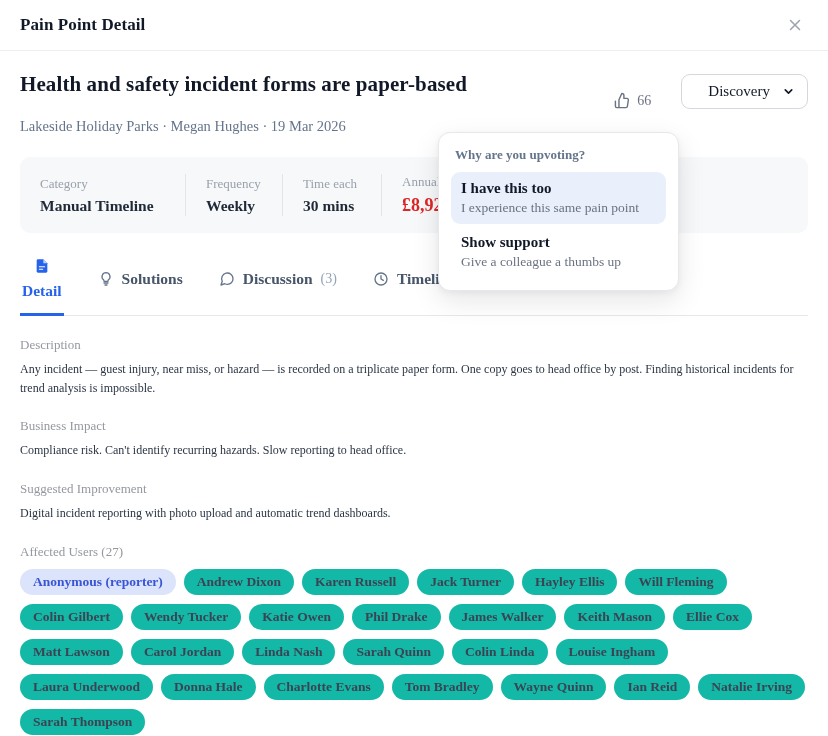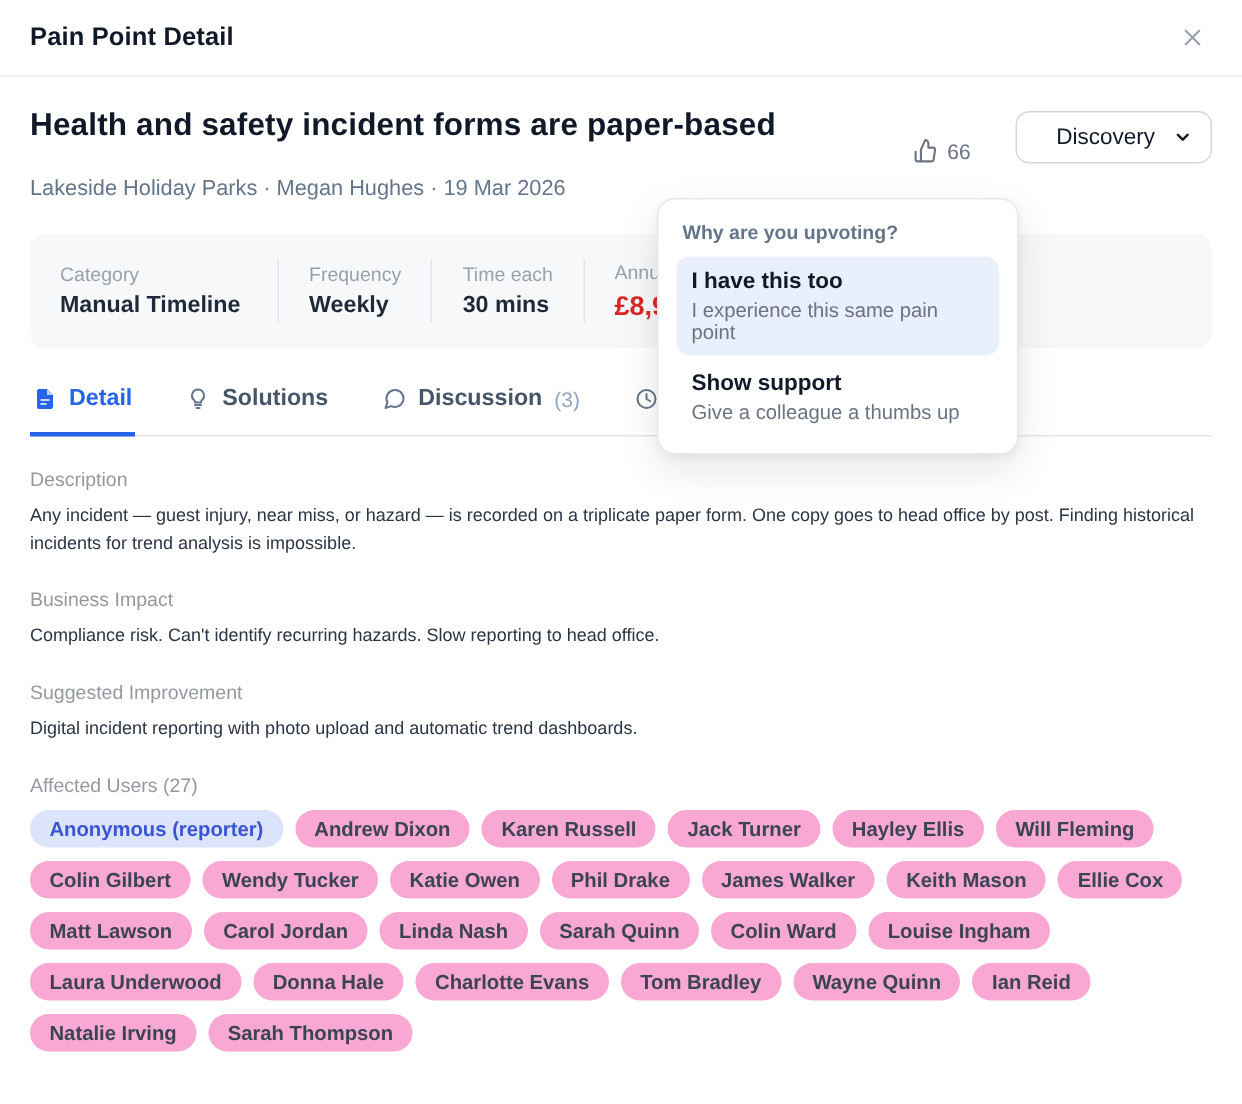--- a/index.html
+++ b/index.html
@@ -3,21 +3,21 @@
 <meta charset="utf-8">
 <style>
   * { margin: 0; padding: 0; box-sizing: border-box; }
   html, body { width: 828px; height: 736px; }
   body {
     font-family: "Liberation Sans", sans-serif;
     background: #ffffff;
     color: #1f2937;
     overflow: hidden;
   }
-  .modal { position: relative; width: 828px; height: 624px; background: #fff; }
+  .modal { position: relative; width: 828px; height: 624px; background: #fff; font-family: Liberation Serif, serif; }
 
   
   .modal-header {
     display: flex; align-items: center; justify-content: space-between;
     padding: 14px 20px; border-bottom: 1px solid #eceef1; height: 51px;
   }
   .modal-title { font-size: 17px; font-weight: bold; color: #111827; letter-spacing: .1px; }
   .close-btn { background: none; border: none; cursor: pointer; padding: 4px; line-height: 0; }
   .close-btn svg { width: 18px; height: 18px; }
 
@@ -76,33 +76,33 @@
     margin-top: 23px; display: flex; gap: 32px;
     border-bottom: 1px solid #e5e7eb;
   }
   .tab {
     display: inline-flex; align-items: center; gap: 8px;
     background: none; border: none; cursor: pointer; font-family: inherit;
     font-size: 15.5px; font-weight: bold; color: #475569;
     padding: 2px 2px 13px; border-bottom: 3px solid transparent; margin-bottom: -1px;
   }
   .tab svg { width: 16px; height: 16px; }
-  .tab.active { color: #2563eb; border-bottom-color: #2563eb; }
+  .tab.active { color: #2563eb; border-bottom-color: #2563eb; flex-direction: column; }
   .tab .count { color: #94a3b8; font-weight: normal; font-size: 14px; }
 
   
   .section { margin-top: 21px; }
   .section-label { font-size: 13px; color: #94989f; margin-bottom: 7px; }
   .section-text { font-size: 12px; color: #2b3544; line-height: 1.55; max-width: 790px; }
 
   
   .users-section { margin-top: 22px; }
   .pills { display: flex; flex-wrap: wrap; gap: 9px 8px; margin-top: 9px; }
   .pill {
-    display: inline-block; background: #f9a8d4; color: #3b4453;
+    display: inline-block; background: #14b8a6; color: #3b4453;
     border-radius: 999px; padding: 5px 13px; font-size: 13.5px; font-weight: bold;
     cursor: default; white-space: nowrap;
   }
   .pill.reporter { background: #dbe4fa; color: #3a55d4; }
 </style>
 </head>
 <body>
 
 <div class="modal">
 
@@ -250,21 +250,21 @@
           <span class="pill">Ellie Cox</span>
 
           <span class="pill">Matt Lawson</span>
 
           <span class="pill">Carol Jordan</span>
 
           <span class="pill">Linda Nash</span>
 
           <span class="pill">Sarah Quinn</span>
 
-          <span class="pill">Colin Ward</span>
+          <span class="pill">Colin Linda</span>
 
           <span class="pill">Louise Ingham</span>
 
           <span class="pill">Laura Underwood</span>
 
           <span class="pill">Donna Hale</span>
 
           <span class="pill">Charlotte Evans</span>
 
           <span class="pill">Tom Bradley</span>

